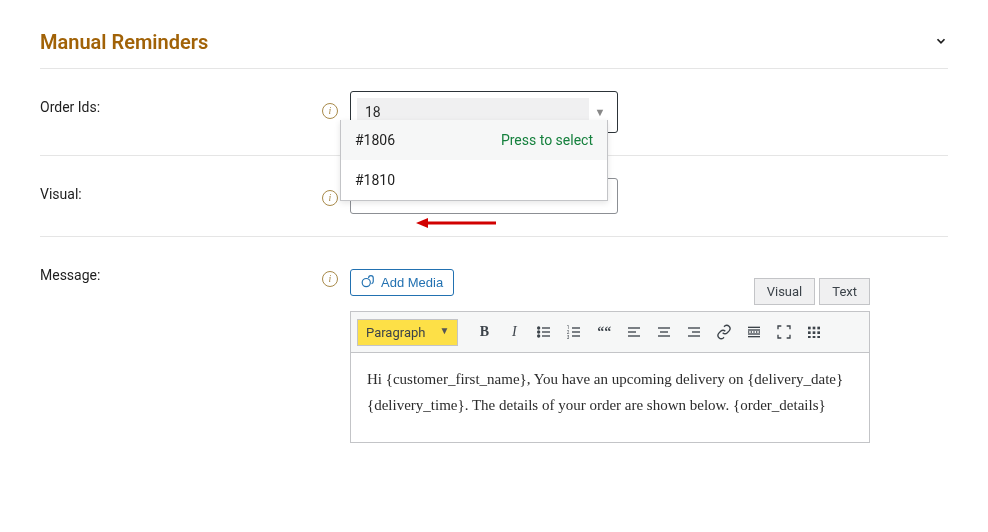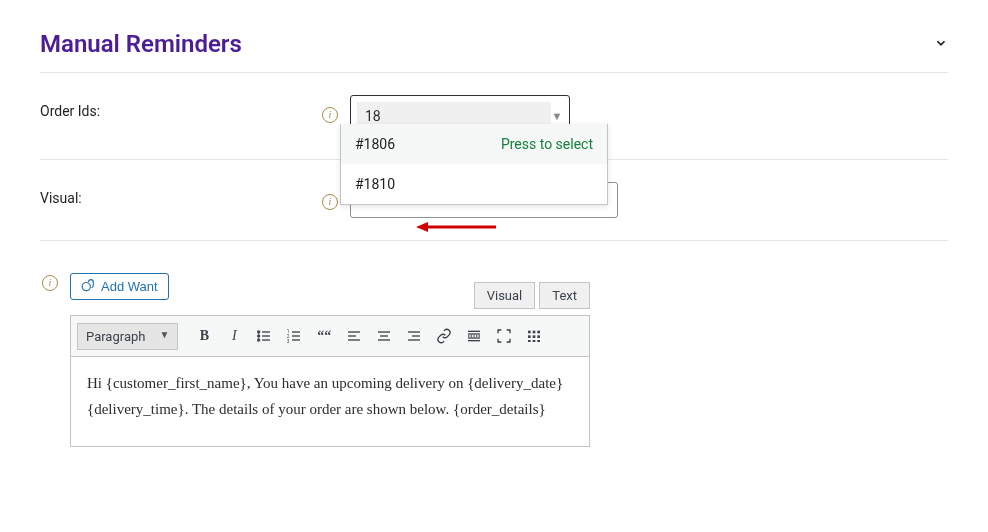--- a/index.html
+++ b/index.html
@@ -7,50 +7,50 @@
     font-family: -apple-system, BlinkMacSystemFont, "Segoe UI", Roboto, Arial, sans-serif;
     background: #ffffff;
     color: #1e1e1e;
     font-size: 14px;
     width: 988px;
     height: 532px;
     overflow: hidden;
   }
   .container { padding: 30px 40px 0 40px; }
   .section-header { display: flex; justify-content: space-between; align-items: center; margin-bottom: 14px; }
-  .section-title { font-size: 24px; font-weight: 600; color: #4c1d95; }
+  .section-title { font-size: 20px; font-weight: 600; color: #a16207; }
   .chevron { font-size: 14px; font-weight: 600; color: #1e1e1e; cursor: pointer; }
   .description { color: #6b6b6b; line-height: 1.7; font-size: 14px; margin-bottom: 18px; }
   .description a { color: #2271b1; text-decoration: underline; }
   .divider { border: none; border-top: 1px solid #e5e5e5; margin: 0; }
   .field-row { display: flex; align-items: flex-start; padding: 22px 0; position: relative; }
   .field-label { width: 280px; font-weight: 400; font-size: 14px; color: #1e1e1e; padding-top: 8px; }
   .field-info { width: 20px; padding-top: 10px; text-align: center; }
   .info-icon { display: inline-flex; width: 16px; height: 16px; border: 1px solid #a88a4a; border-radius: 50%; color: #a88a4a; font-size: 10px; align-items: center; justify-content: center; font-style: italic; font-family: Georgia, serif; }
   .field-input { flex: 1; padding-left: 10px; position: relative; }
-  .combo-wrap { position: relative; width: 220px; }
+  .combo-wrap { position: relative; width: 268px; }
   .combo { border: 1.5px solid #2c3338; border-radius: 3px; background: #fff; padding: 6px; display: flex; align-items: center; }
   .combo-text { flex: 1; background: #f0f0f1; border: none; outline: none; padding: 6px 8px; font-size: 14px; color: #2c2c2c; font-family: inherit; }
   .combo-caret { width: 22px; text-align: center; color: #888; font-size: 11px; }
   .dropdown { position: absolute; top: 100%; left: 0; width: 268px; background: #fff; border: 1px solid #c3c4c7; border-top: none; box-shadow: 0 2px 6px rgba(0,0,0,0.1); z-index: 10; }
   .dropdown-item { padding: 12px 14px; display: flex; justify-content: space-between; align-items: center; cursor: pointer; font-size: 14px; }
   .dropdown-item.hover { background: #f6f7f7; }
   .dropdown-item .hint { color: #15803d; font-size: 14px; }
   .arrow-annot { position: absolute; left: 75px; top: 56px; pointer-events: none; }
   .arrow-annot svg { display: block; }
   .subject-input-container { width: 268px; height: 36px; border: 1px solid #8c8f94; border-radius: 3px; background: #fff; }
   .dropdown-overlay { position: absolute; z-index: 20; }
   .editor-wrap { width: 520px; }
   .editor-top { display: flex; justify-content: space-between; align-items: center; margin-bottom: 6px; }
   .add-media { display: inline-flex; align-items: center; gap: 6px; border: 1px solid #2271b1; color: #2271b1; background: #fff; padding: 5px 10px; border-radius: 3px; cursor: pointer; font-size: 13px; }
   .media-icon { display: inline-block; width: 14px; height: 14px; }
   .tab-buttons { display: flex; }
   .tab-btn { border: 1px solid #c3c4c7; background: #f0f0f1; padding: 5px 12px; font-size: 13px; cursor: pointer; color: #3c434a; margin-left: 4px; margin-top: 19px; }
   .toolbar { background: #f6f7f7; border: 1px solid #c3c4c7; padding: 6px; display: flex; align-items: center; gap: 2px; }
-  .format-select { border: 1px solid #c3c4c7; background: #e5e5e5; padding: 5px 8px; font-size: 13px; color: #3c434a; display: flex; gap: 14px; margin-right: 10px; }
+  .format-select { border: 1px solid #c3c4c7; background: #fde047; padding: 5px 8px; font-size: 13px; color: #3c434a; display: flex; gap: 14px; margin-right: 10px; }
   .tbtn { width: 28px; height: 28px; display: inline-flex; align-items: center; justify-content: center; color: #3c434a; cursor: pointer; font-size: 14px; }
   .tbtn svg { display: block; }
   .tbtn.bold { font-weight: 700; font-family: Georgia, serif; }
   .tbtn.italic { font-style: italic; font-family: Georgia, serif; }
   .editor-body { border: 1px solid #c3c4c7; border-top: none; padding: 14px 16px; font-family: Georgia, serif; font-size: 15px; color: #2c2c2c; line-height: 1.7; min-height: 90px; }
 </style>
 </head>
 <body>
 
 <div class="container">
@@ -109,35 +109,36 @@
             </span>
           </div>
         </div>
       </div>
     </div>
   </div>
 
   <hr class="divider">
 
   <div class="field-row" style="padding-bottom:0;">
+    <div class="field-label">Message:</div>
     <div class="field-info">
       <span class="info-icon">i</span>
     </div>
     <div class="field-input">
       <div class="editor-wrap">
 
         <div class="editor-top">
           <button class="add-media">
             <span class="media-icon">
               <svg width="14" height="14" viewBox="0 0 24 24" fill="none" stroke="#2271b1" stroke-width="2">
                   <circle cx="9" cy="13" r="7"></circle>
                   <path d="M13 5 a4 4 0 0 1 8 0 v6 a4 4 0 0 1 -3 3.9"></path>
                 </svg>
             </span>
-            <span>Add Want</span>
+            <span>Add Media</span>
           </button>
           <div class="tab-buttons">
             <div class="tab-btn">Visual</div>
             <div class="tab-btn">Text</div>
           </div>
         </div>
 
         <div class="toolbar">
           <div class="format-select">
             <span>Paragraph</span>

